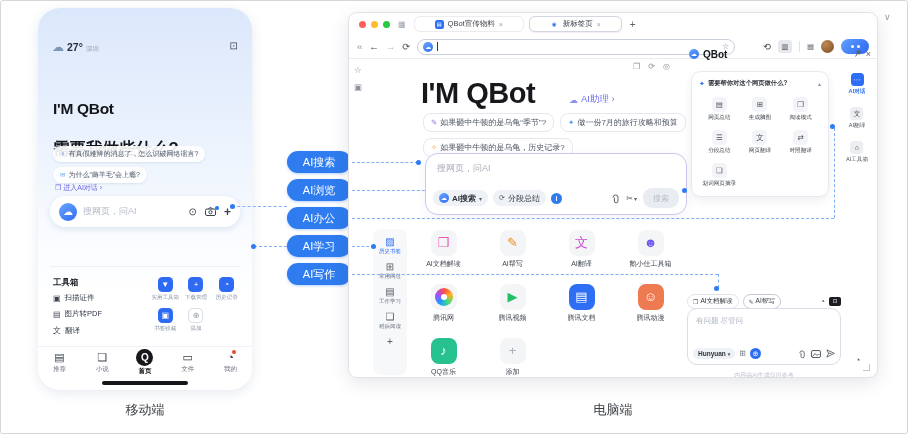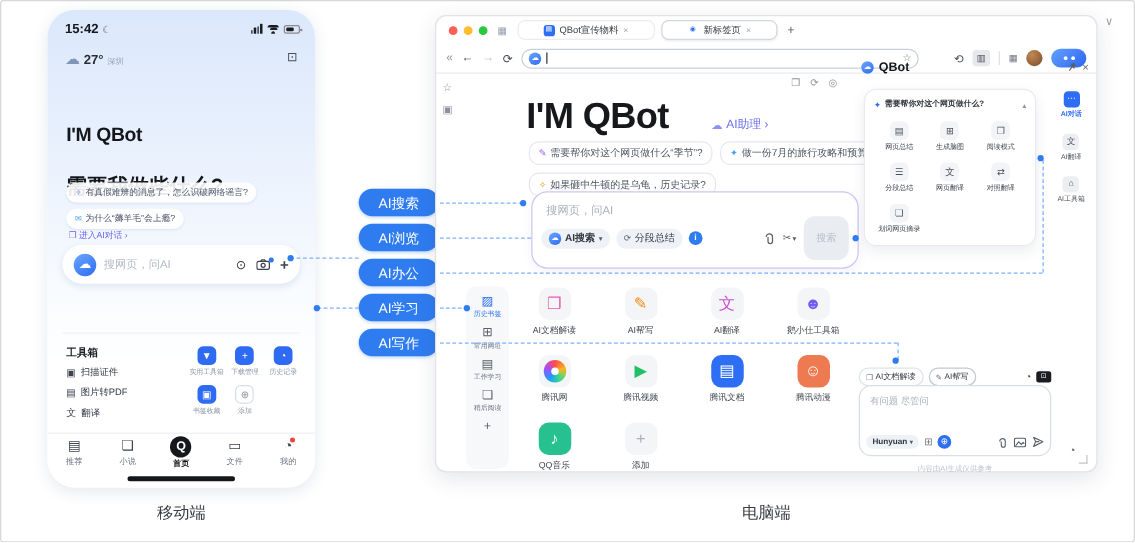--- a/index.html
+++ b/index.html
@@ -122,21 +122,21 @@
   #d-input .row{position:absolute;left:7px;right:7px;bottom:6px;display:flex;align-items:center;gap:5px}
   .mode-pill{display:flex;align-items:center;gap:3px;background:#eef1f5;border-radius:10px;height:16px;padding:0 6px}
   .mode-pill .t{font-size:8px;color:#30353c;font-weight:600}
   .mode-pill .v{font-size:6px;color:#5a6068}
   .logo-xs{width:10px;height:10px;border-radius:50%;background:linear-gradient(145deg,#6aa7ff,#2e6bf2);color:#fff;font-size:6px;text-align:center;line-height:10px}
   .think-pill{display:flex;align-items:center;gap:3px;background:#eef1f5;border-radius:10px;height:16px;padding:0 6px;font-size:8px;color:#30353c}
   .info-dot{width:11px;height:11px;border-radius:50%;background:#2e7cf0;color:#fff;font-size:7px;font-weight:700;text-align:center;line-height:11px}
   .in-right{margin-left:auto;display:flex;align-items:center;gap:6px;color:#5a6068}
   .cutcombo{display:flex;align-items:center;gap:1px;font-size:8px}
   .cutcombo .v{font-size:6px}
-  #d-submit{width:36px;height:35px;border-radius:9px;background:#e9ecf1;color:#b7bdc9;font-size:8px;border:none;display:flex;align-items:center;justify-content:center}
+  #d-submit{width:36px;height:20px;border-radius:9px;background:#e9ecf1;color:#b7bdc9;font-size:8px;border:none;display:flex;align-items:center;justify-content:center}
   #mini-nav{position:absolute;left:24px;top:216px;width:34px;height:146px;background:#f7f8fa;border-radius:8px;display:flex;flex-direction:column;align-items:center;padding-top:7px;gap:6px}
   .mn-item{display:flex;flex-direction:column;align-items:center}
   .mn-item .g{font-size:10px;color:#5a6068;line-height:11px}
   .mn-item .t{font-size:5.5px;color:#6b7280;margin-top:1px;white-space:nowrap}
   .mn-item.active .g,.mn-item.active .t{color:#2d6ef5}
   #app-grid{position:absolute;left:60px;top:217px;width:278px;display:grid;grid-template-columns:repeat(4,69px);row-gap:15px}
   .app{display:flex;flex-direction:column;align-items:center}
   .app .g{width:26px;height:26px;border-radius:8px;background:#f4f5f7;font-size:13px;text-align:center;line-height:26px;position:relative}
   .app .t{font-size:7px;color:#3f4650;margin-top:3px;white-space:nowrap}
   .g.rainbow{border-radius:8px}
@@ -194,41 +194,20 @@
   #cap-d{left:348px;width:530px}
   svg{display:block}
 </style>
 </head>
 <body>
 
 <div id="canvas">
   <div id="frame"></div>
 
   <div id="phone">
-    <div class="p-status">
-      <span class="p-time">15:42</span>
-      <span class="p-moon">☾</span>
-      <span class="p-sticons">
-        <span class="sig">
-            <b style="height:3px"></b>
-            <b style="height:4.5px"></b>
-            <b style="height:6px"></b>
-            <b style="height:7.5px"></b>
-          </span>
-        <span class="wifi">
-            <b style="width:9px"></b>
-            <b style="width:6px"></b>
-            <b style="width:2.5px"></b>
-          </span>
-        <span class="batt">
-            <i></i>
-            <u></u>
-          </span>
-      </span>
-    </div>
     <div class="p-weather">
       <span class="p-cloud">☁</span>
       <span class="p-temp">27°</span>
       <span class="p-city">深圳</span>
     </div>
     <div class="p-scan">⊡</div>
     <div class="p-hero">
       <div class="l1">I'M QBot</div>
       <div class="l2">需要我做些什么?</div>
     </div>
@@ -432,21 +411,21 @@
 
     <div id="d-hero">I'M QBot</div>
     <div id="d-badge">
       <span class="g">☁</span>
       <span>AI助理 ›</span>
     </div>
     <div id="d-prompts">
 
         <span class="d-chip">
           <span class="g" style="color: rgb(138, 99, 240);">✎</span>
-          <span>需要帮你对这个网页做什么“季节”?</span>
+          <span>如果砸中牛顿的是乌龟“季节”?</span>
         </span>
 
         <span class="d-chip">
           <span class="g" style="color: rgb(74, 158, 240);">✦</span>
           <span>做一份7月的旅行攻略和预算</span>
         </span>
 
         <span class="d-chip">
           <span class="g" style="color: rgb(240, 162, 60);">✧</span>
           <span>如果砸中牛顿的是乌龟，历史记录?</span>

